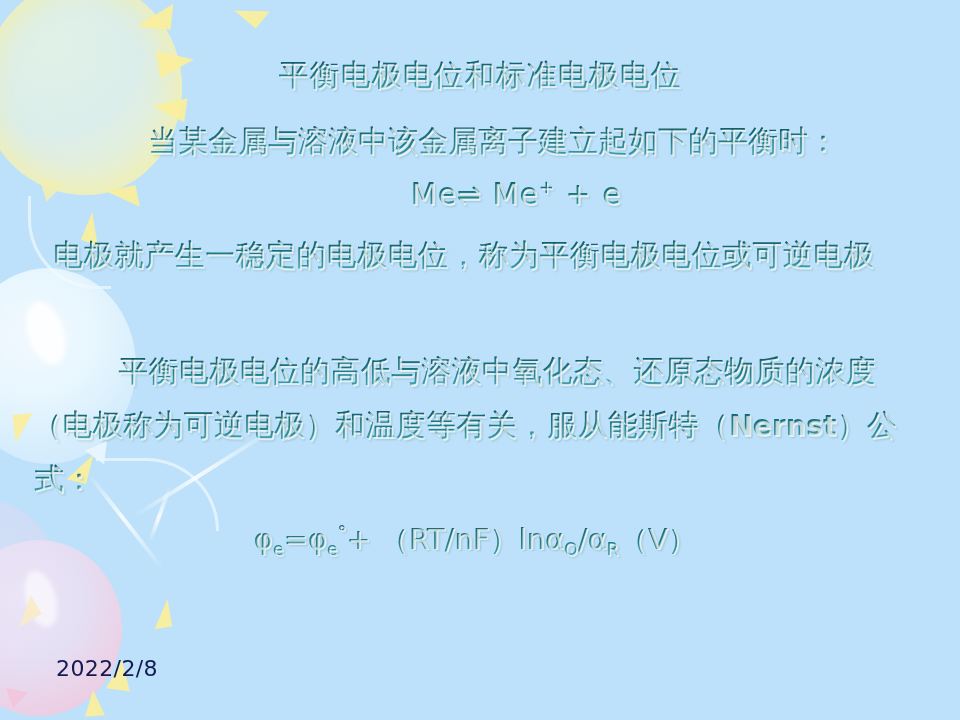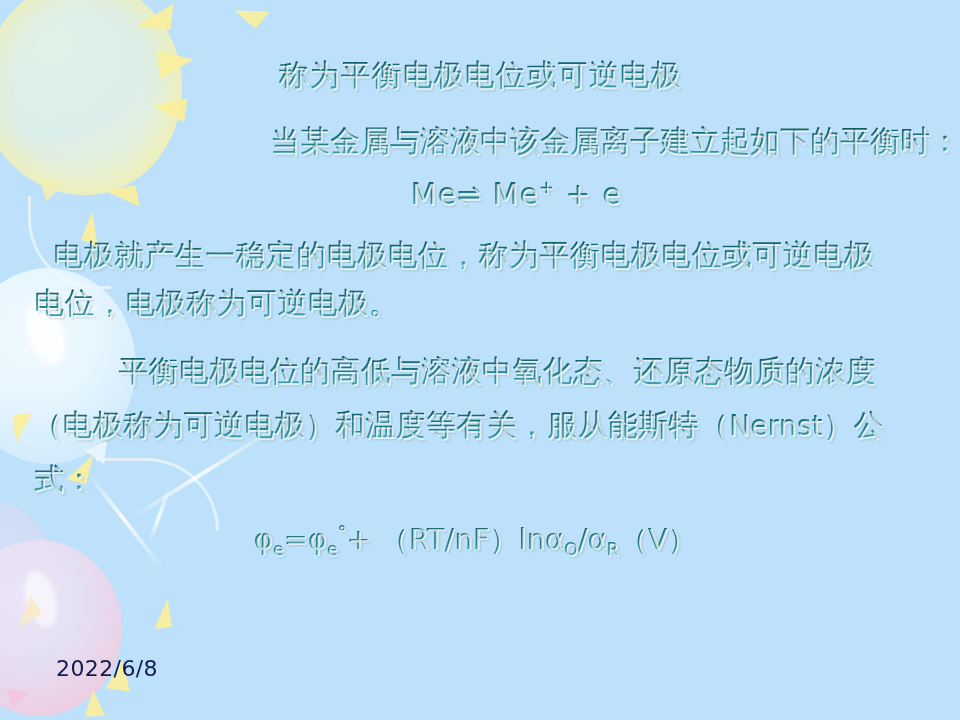--- a/index.html
+++ b/index.html
@@ -171,30 +171,30 @@
     -webkit-background-clip: text;
     background-clip: text;
     -webkit-text-fill-color: transparent;
   }
   
   @supports not ((-webkit-background-clip: text) or (background-clip: text)) {
     .line { -webkit-text-fill-color: #12636e; color: #12636e; }
   }
 
   .title      { top: 60px;  text-align: center; font-size: 30px; letter-spacing: 1px; }
-  .para-1     { top: 126px; text-align: right; font-size: 30px; padding-left: 26px; box-sizing: border-box; }
+  .para-1     { top: 126px; text-align: center; font-size: 30px; padding-left: 26px; box-sizing: border-box; }
   .eq-1       { top: 178px; text-align: center; font-family: "DejaVu Sans", sans-serif; font-size: 30px; letter-spacing: 1px; padding-left: 36px; }
   .para-2a    { top: 240px; text-align: left;  padding-left: 53px; box-sizing: border-box; font-size: 30px; letter-spacing: .4px; }
   .para-2b    { top: 288px; text-align: left;  padding-left: 34px; box-sizing: border-box; font-size: 30px; letter-spacing: .4px; }
   .para-3a    { top: 356px; text-align: center; font-size: 30px; padding-left: 34px; box-sizing: border-box; letter-spacing: .3px; }
   .para-3b    { top: 410px; text-align: left;  padding-left: 32px; box-sizing: border-box; font-size: 30px; letter-spacing: .3px; }
   .para-3c    { top: 464px; text-align: left;  padding-left: 34px; box-sizing: border-box; font-size: 30px; }
   .eq-2       { top: 524px; text-align: center; font-family: "DejaVu Sans", sans-serif; font-size: 29px; padding-right: 10px; box-sizing: border-box; }
 
-  .latin { font-family: "DejaVu Sans", sans-serif; font-size: 0.93em; }
+  .latin { font-family: "DejaVu Sans", sans-serif; font-size: 0.93em; font-weight: bold; }
   sup.sm { font-size: 0.60em; vertical-align: super; }
   sub.sm { font-size: 0.60em; vertical-align: sub; }
   .arrow { font-family: "DejaVu Sans", sans-serif; font-size: 0.95em; }
 
   .datestamp {
     position: absolute;
     left: 56px;
     top: 656px;
     z-index: 6;
     color: #131a52;
@@ -236,41 +236,40 @@
     <div class="deco conf c11"></div>
     <div class="deco conf c12"></div>
 
     <div class="deco swoosh s1"></div>
     <div class="deco swoosh s2"></div>
     <div class="deco swoosh s3"></div>
   </div>
 
   <div class="content">
 
-    <div class="line title">称为平衡电极电位或可逆电极</div>
+    <div class="line title">平衡电极电位和标准电极电位</div>
 
     <div class="line para-1">当某金属与溶液中该金属离子建立起如下的平衡时：</div>
 
     <div class="line eq-1">
       <span>Me</span><span class="arrow">⇌</span>&nbsp;<span>Me</span><sup class="sm">+</sup>
       <span>+</span>
       <span>e</span>
     </div>
 
     <div class="line para-2a">电极就产生一稳定的电极电位，称为平衡电极电位或可逆电极</div>
 
-    <div class="line para-2b">电位，电极称为可逆电极。</div>
 
     <div class="line para-3a">平衡电极电位的高低与溶液中氧化态、还原态物质的浓度</div>
 
     <div class="line para-3b">
       <span>（电极称为可逆电极）和温度等有关，服从能斯特（</span><span class="latin">Nernst</span><span>）公</span>
     </div>
 
     <div class="line para-3c">式：</div>
 
     <div class="line eq-2"><span>φ</span><sub class="sm">e</sub><span>=</span><span>φ</span><sub class="sm">e</sub><sup class="sm">°</sup><span>+</span>&nbsp;<span>（</span><span>RT/nF</span><span>）</span><span>ln</span><span>α</span><sub class="sm">O</sub><span>/</span><span>α</span><sub class="sm">R</sub><span>（</span><span>V</span><span>）</span></div>
 
   </div>
 
-  <div class="datestamp">2022/6/8</div>
+  <div class="datestamp">2022/2/8</div>
 
 </div>
 
 </body></html>

